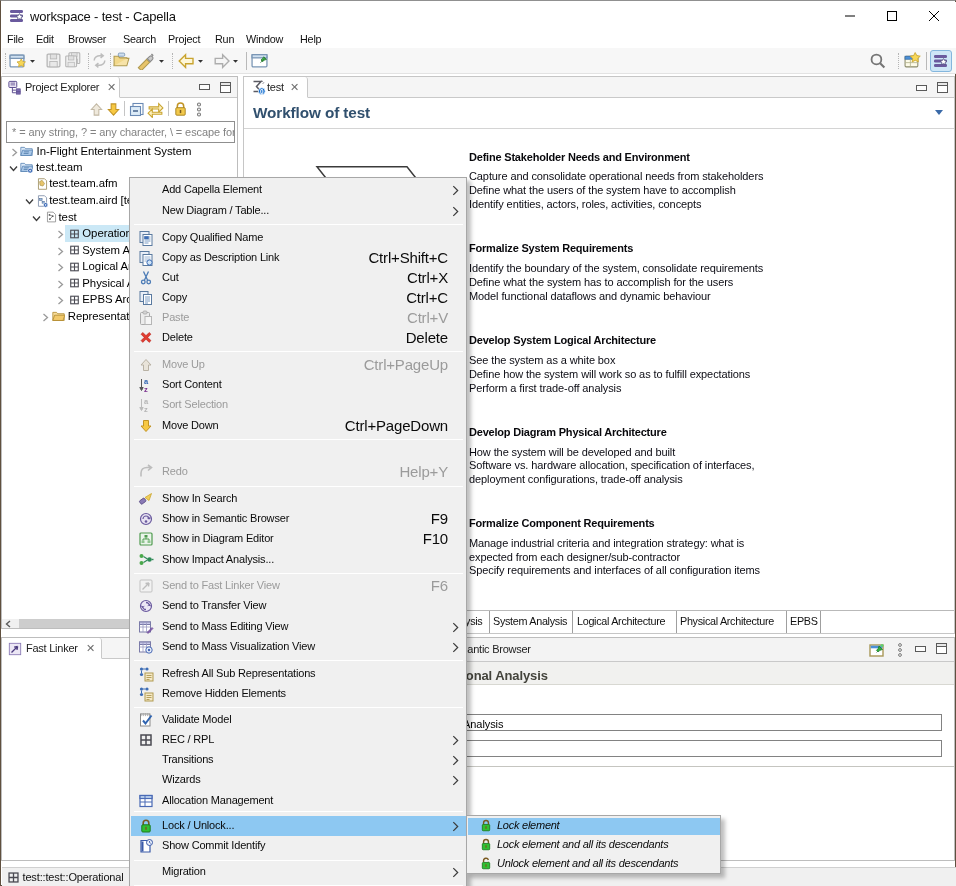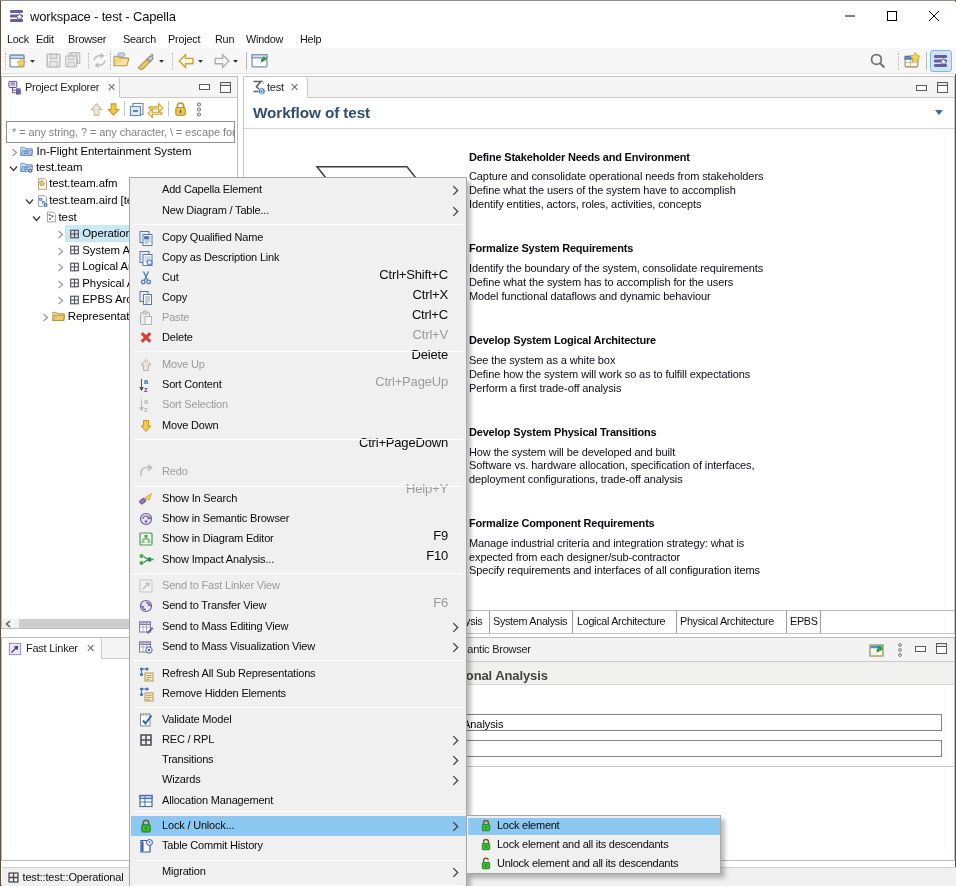--- a/index.html
+++ b/index.html
@@ -46,28 +46,28 @@
 #sem-band { position:absolute; left:0; top:24px; width:710px; height:23px; background:#f1f1ef; border-bottom:1px solid #d8d8d2; }
 #sem-title2 { position:absolute; left:177px; top:30px; font-size:13px; font-weight:bold; color:#44443c; letter-spacing:-0.1px; }
 .sem-input { position:absolute; left:8px; width:690px; height:17px; border:1px solid #828282; background:#fff; font-size:11px; letter-spacing:-0.1px; line-height:15px; padding-left:4px; }
 
 #statusbar { position:absolute; left:1px; top:866px; width:954px; height:19px; background:#f0f0f0; border-top:1px solid #d0d0d0; }
 #status-text { position:absolute; left:20.5px; top:3px; font-size:11px; letter-spacing:-0.15px; color:#111; }
 
 #cmenu { position:absolute; left:128px; top:176px; width:338px; height:710px; background:#f0f0f0; border:1px solid #a7a7a7; border-bottom:none; box-shadow:4px 4px 4px rgba(0,0,0,0.25); }
 .mi { position:absolute; left:1px; width:335px; height:20px; }
 .mi .txt { position:absolute; left:31px; top:3px; font-size:11px; letter-spacing:-0.18px; color:#0a0a0a; white-space:nowrap; }
-.mi .sc { position:absolute; right:18px; top:19px; font-size:13px; letter-spacing:-0.18px; color:#0a0a0a; }
+.mi .sc { position:absolute; right:18px; top:1px; font-size:15px; letter-spacing:-0.18px; color:#0a0a0a; }
 .mi.dis .txt, .mi.dis .sc { color:#9b9b9b; }
 .mi .ic { position:absolute; left:7px; top:2px; width:16px; height:16px; }
 .msep { position:absolute; left:4px; width:329px; height:1px; background:#ddd; border-bottom:1px solid #fff; }
 .hl { background:#8dc8f2; }
 
 #smenu { position:absolute; left:465px; top:814px; width:255px; height:59px; background:#f0f0f0; border:1px solid #a7a7a7; box-shadow:4px 4px 4px rgba(0,0,0,0.25); }
-.smi { position:absolute; left:1px; width:252px; height:17px; }
+.smi { position:absolute; left:1px; width:252px; height:17px;font-style:italic; }
 .smi .txt { position:absolute; left:29px; top:1.5px; font-size:11px; letter-spacing:-0.25px; color:#0a0a0a; white-space:nowrap; }
 .smi .ic { position:absolute; left:11px; top:0.5px; width:14px; height:15px; }
 </style>
 </head>
 <body>
 <div id="win">
 
   <div id="titlebar">
     <svg class="abs" style="left:7px;top:6px" width="16" height="16" viewBox="0 0 16 16">
       <rect x="1" y="2" width="13" height="3" rx="1.2" fill="#6a5a9e"></rect>
@@ -81,21 +81,21 @@
       </svg>
     <svg class="abs" style="left:882px;top:0" width="16" height="27" viewBox="0 0 16 27">
         <rect x="3.5" y="9.5" width="9" height="9" fill="none" stroke="#000" stroke-width="1"></rect>
       </svg>
     <svg class="abs" style="left:924px;top:0" width="16" height="27" viewBox="0 0 16 27">
         <path d="M3 9 l10 10 M13 9 l-10 10" stroke="#000" stroke-width="1"></path>
       </svg>
   </div>
 
   <div id="menubar">
-    <span style="left:5px">Lock</span>
+    <span style="left:5px">File</span>
     <span style="left:34px">Edit</span>
     <span style="left:66px">Browser</span>
     <span style="left:121px">Search</span>
     <span style="left:166px">Project</span>
     <span style="left:213px">Run</span>
     <span style="left:244px">Window</span>
     <span style="left:298px">Help</span>
   </div>
 
   <div id="toolbar">
@@ -389,21 +389,21 @@
     <div id="ed-content" style="position:absolute;left:0;top:52px;width:710px;height:481px;background:#fff;overflow:hidden;">
       <svg class="abs" style="left:66px;top:34.5px" width="134" height="44" viewBox="0 0 134 44">
         <path d="M7 2.7 L97 2.7 L128 42 L38 42 Z" fill="#fff" stroke="#3b3b3b" stroke-width="1.5"></path>
       </svg>
       <div class="sec-h" style="left:225px;top:22px">Define Stakeholder Needs and Environment</div>
       <div class="sec-b" style="left:225px;top:41.2px">Capture and consolidate operational needs from stakeholders<br>Define what the users of the system have to accomplish<br>Identify entities, actors, roles, activities, concepts</div>
       <div class="sec-h" style="left:225px;top:113px">Formalize System Requirements</div>
       <div class="sec-b" style="left:225px;top:133.1px">Identify the boundary of the system, consolidate requirements<br>Define what the system has to accomplish for the users<br>Model functional dataflows and dynamic behaviour</div>
       <div class="sec-h" style="left:225px;top:205px">Develop System Logical Architecture</div>
       <div class="sec-b" style="left:225px;top:225.2px">See the system as a white box<br>Define how the system will work so as to fulfill expectations<br>Perform a first trade-off analysis</div>
-      <div class="sec-h" style="left:225px;top:297px">Develop System Physical Transitions</div>
+      <div class="sec-h" style="left:225px;top:297px">Develop Diagram Physical Architecture</div>
       <div class="sec-b" style="left:225px;top:316.6px">How the system will be developed and built<br>Software vs. hardware allocation, specification of interfaces,<br>deployment configurations, trade-off analysis</div>
       <div class="sec-h" style="left:225px;top:388px">Formalize Component Requirements</div>
       <div class="sec-b" style="left:225px;top:407.9px">Manage industrial criteria and integration strategy: what is<br>expected from each designer/sub-contractor<br>Specify requirements and interfaces of all configuration items</div>
     </div>
     <div id="ed-btabs">
       <div class="bt" style="left:0;width:138px"></div>
       <div class="bt" style="left:138px;width:107.5px">
           <span style="position:absolute;left:8px">Operational Analysis</span>
         </div>
       <div class="bt" style="left:245.5px;width:83.5px">
@@ -733,21 +733,21 @@
           <path d="M1.5 1 L6.5 6 L1.5 11" fill="none" stroke="#3c3c3c" stroke-width="1.4"></path>
         </svg>
       </div>
 <div class="mi" style="top:657.6px">
         <svg class="ic" viewBox="0 0 16 16">
           <path d="M3 2.5 h7 l2 2 V14 h-9 Z" fill="#fff" stroke="#3a5aa8" stroke-width="1.2"></path>
           <path d="M4.5 3.5 v10" stroke="#3a5aa8" stroke-width="2"></path>
           <circle cx="11.5" cy="4.5" r="3" fill="#e8eefa" stroke="#3a5aa8" stroke-width="1"></circle>
           <path d="M11.5 3 v1.5 l1.2 .8" stroke="#3a5aa8" stroke-width="0.9" fill="none"></path>
         </svg>
-        <span class="txt">Table Commit History</span>
+        <span class="txt">Show Commit Identify</span>
       </div>
 <div class="msep" style="top:682.0px"></div>
 <div class="mi" style="top:683.6px">
         <span class="txt">Migration</span>
         <svg style="position:absolute;right:7px;top:5px;width:7px;height:11px" viewBox="0 0 8 12">
           <path d="M1.5 1 L6.5 6 L1.5 11" fill="none" stroke="#3c3c3c" stroke-width="1.4"></path>
         </svg>
       </div>
 <div class="msep" style="top:707.0px"></div>
 </div>

